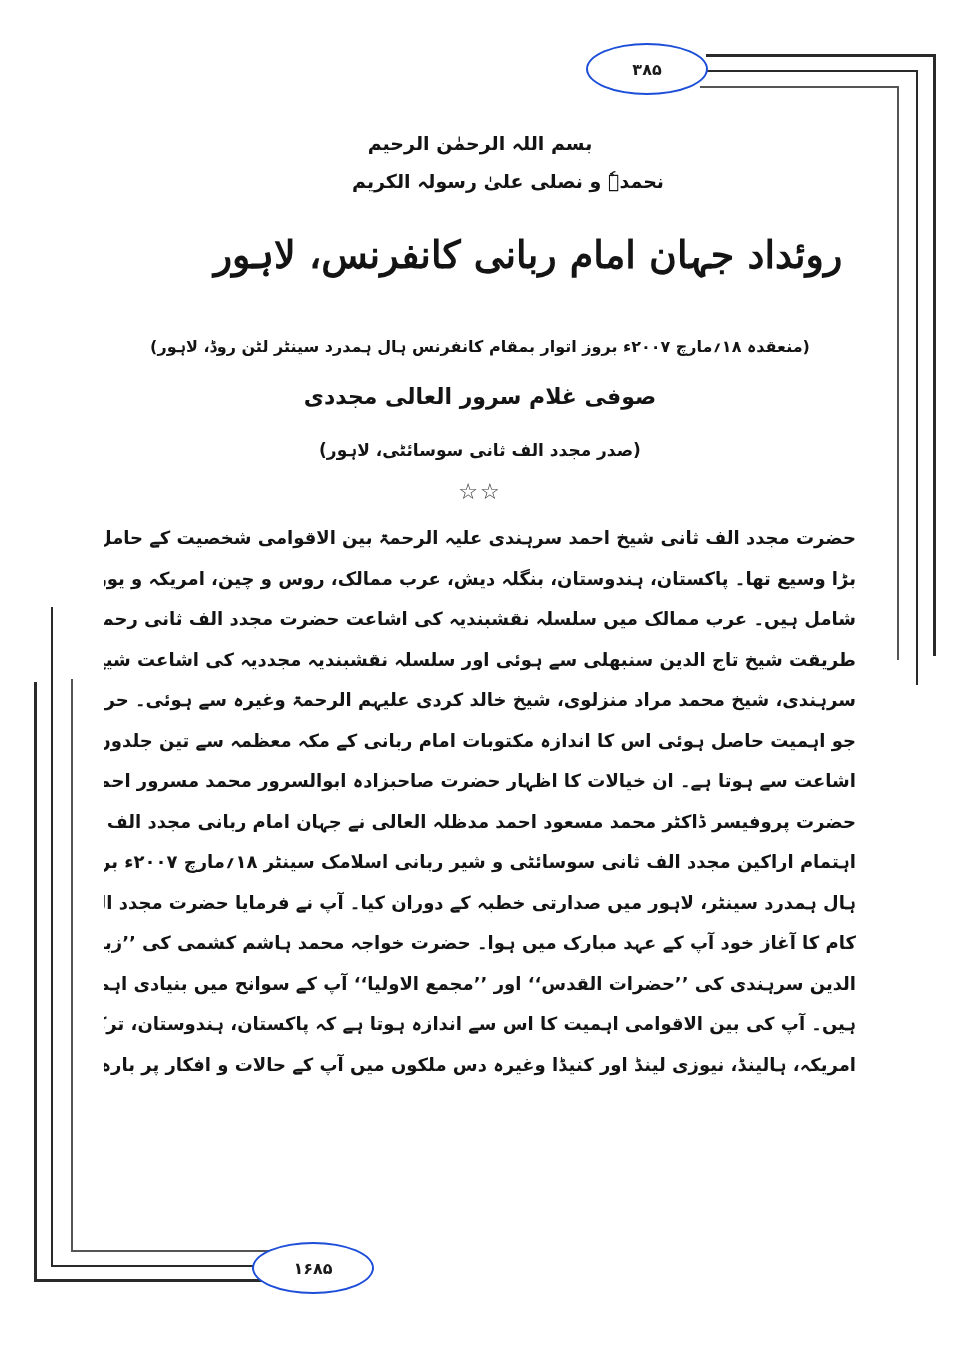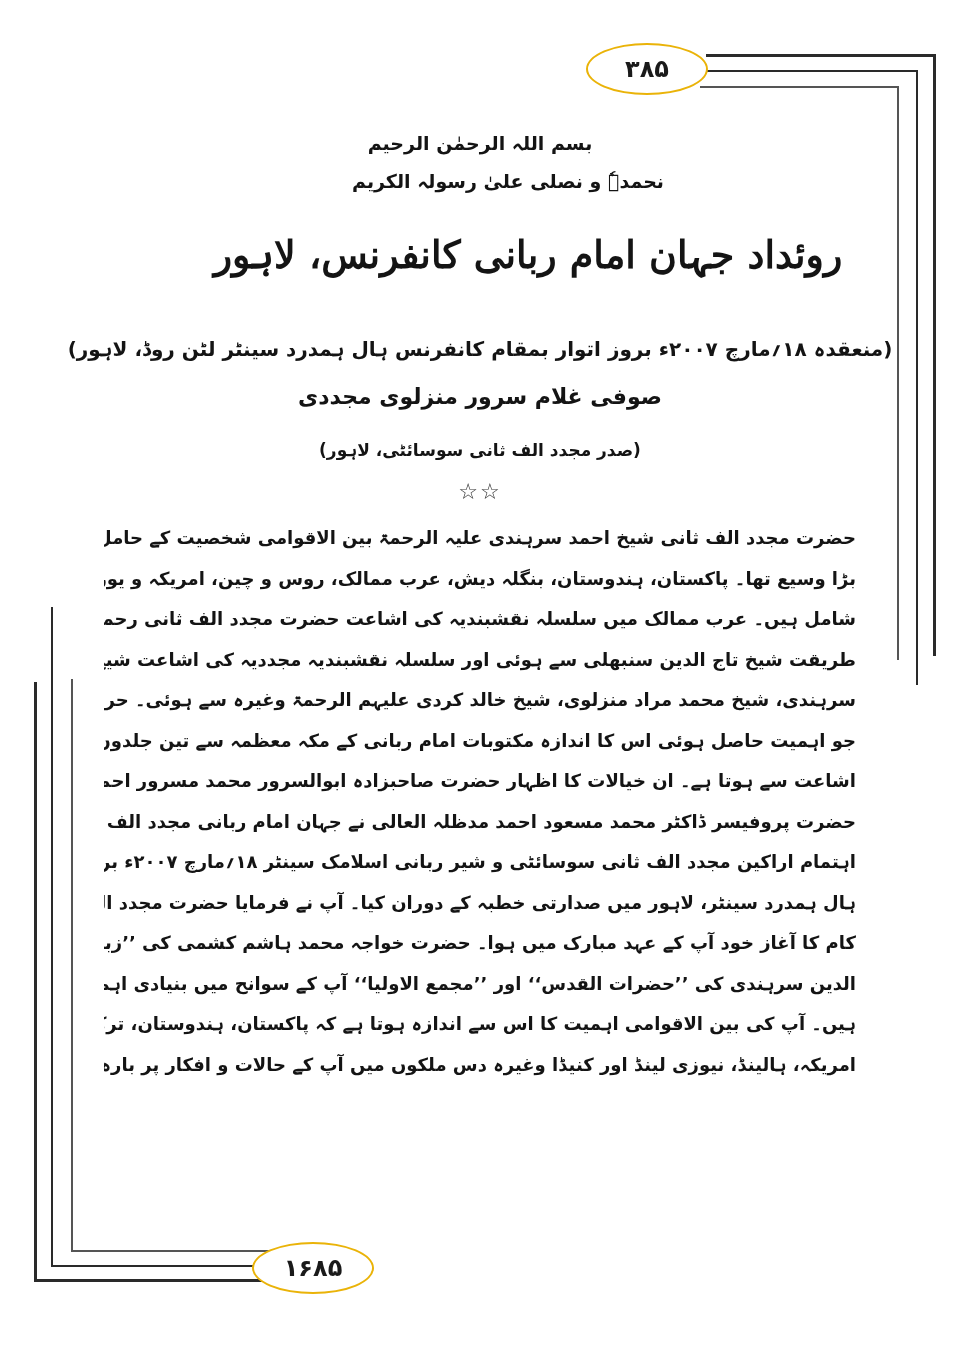--- a/index.html
+++ b/index.html
@@ -14,27 +14,27 @@
       overflow: hidden;
       font-family: "DejaVu Sans", sans-serif;
       color: #141414;
     }
     .frame-line {
       position: absolute;
       background: #2a2a2a;
     }
     .oval {
       position: absolute;
-      border: 2px solid #eab308;
+      border: 2px solid #1d4ed8;
       border-radius: 50%;
       background: #ffffff;
       display: flex;
       align-items: center;
       justify-content: center;
-      font-size: 24px;
+      font-size: 16px;
       font-weight: bold;
       color: #1a1a1a;
       direction: rtl;
       box-sizing: border-box;
     }
     .center-line {
       position: absolute;
       left: 0;
       width: 960px;
       text-align: center;
@@ -56,21 +56,21 @@
     .main-title {
       top: 232px;
       font-size: 38px;
       font-weight: bold;
       font-family: "DejaVu Serif", serif;
       letter-spacing: 1px;
       margin-left: 48px;
     }
     .event-info {
       top: 337px;
-      font-size: 20px;
+      font-size: 16px;
       font-weight: bold;
     }
     .author {
       top: 384px;
       font-size: 22px;
       font-weight: bold;
     }
     .author-title {
       top: 440px;
       font-size: 17px;
@@ -120,21 +120,21 @@
 <div class="frame-line" style="left:51px; top:1265px; width:212px; height:2px;"></div>
 <div class="frame-line" style="left:71px; top:1250px; width:200px; height:2px; background:#555;"></div>
 
 <div class="oval" style="left:586px; top:43px; width:122px; height:52px;">۳۸۵</div>
 <div class="oval" style="left:252px; top:1242px; width:122px; height:52px;">۱۶۸۵</div>
 
 <div class="center-line bismillah">بسم اللہ الرحمٰن الرحیم</div>
 <div class="center-line salutation">نحمدہٗ و نصلی علیٰ رسولہ الکریم</div>
 <div class="center-line main-title">روئداد جہان امام ربانی کانفرنس، لاہور</div>
 <div class="center-line event-info">(منعقدہ ۱۸؍مارچ ۲۰۰۷ء بروز اتوار بمقام کانفرنس ہال ہمدرد سینٹر لٹن روڈ، لاہور)</div>
-<div class="center-line author">صوفی غلام سرور منزلوی مجددی</div>
+<div class="center-line author">صوفی غلام سرور العالی مجددی</div>
 <div class="center-line author-title">(صدر مجدد الف ثانی سوسائٹی، لاہور)</div>
 <div class="center-line stars">☆☆</div>
 
 <div class="body-text">
   <div class="body-line">حضرت مجدد الف ثانی شیخ احمد سرہندی علیہ الرحمۃ بین الاقوامی شخصیت کے حامل ہیں ان کا دائرہ اثر</div>
   <div class="body-line">بڑا وسیع تھا۔ پاکستان، ہندوستان، بنگلہ دیش، عرب ممالک، روس و چین، امریکہ و یورپ بھی اس دائرہ میں</div>
   <div class="body-line">شامل ہیں۔ عرب ممالک میں سلسلہ نقشبندیہ کی اشاعت حضرت مجدد الف ثانی رحمۃ اللہ علیہ کے برادر</div>
   <div class="body-line">طریقت شیخ تاج الدین سنبھلی سے ہوئی اور سلسلہ نقشبندیہ مجددیہ کی اشاعت شیخ آدم بنوری، خواجہ محمد معصوم</div>
   <div class="body-line">سرہندی، شیخ محمد مراد منزلوی، شیخ خالد کردی علیہم الرحمۃ وغیرہ سے ہوئی۔ حرمین شریفین میں تعلیمات مجددیہ کو</div>
   <div class="body-line">جو اہمیت حاصل ہوئی اس کا اندازہ مکتوبات امام ربانی کے مکہ معظمہ سے تین جلدوں میں عربی ترجمہ کی</div>

